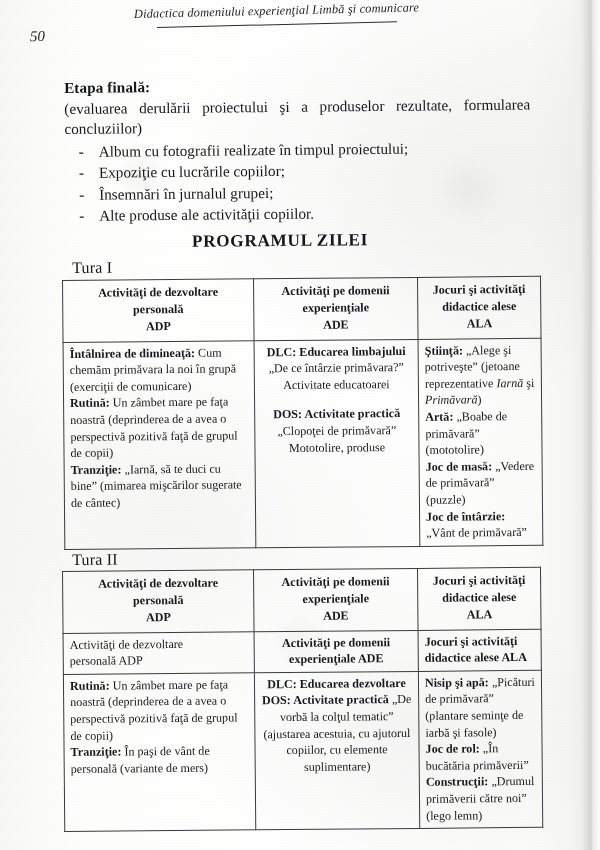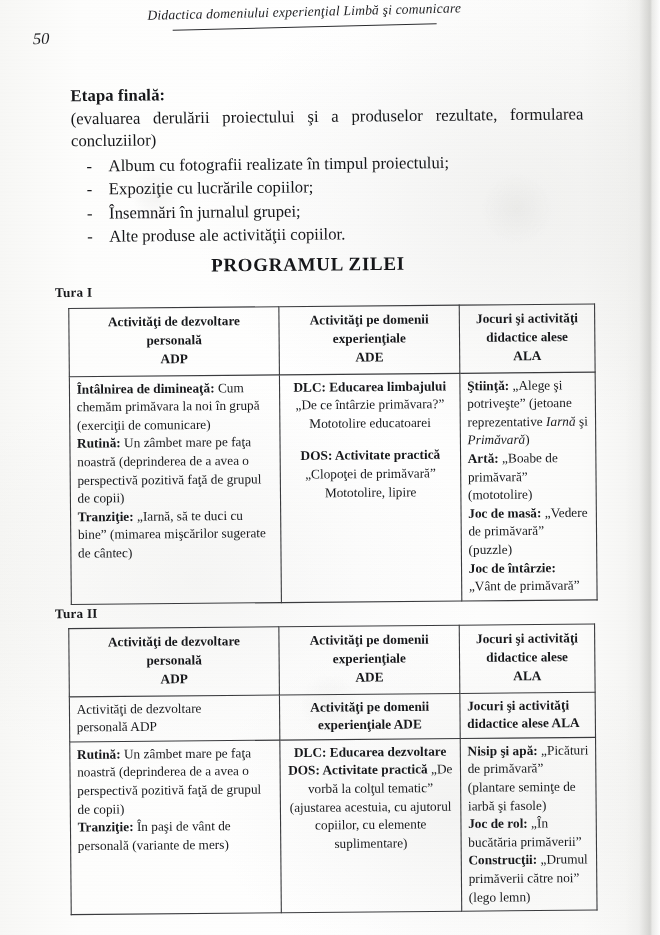--- a/index.html
+++ b/index.html
@@ -138,23 +138,23 @@
     text-align: center;
     font-size: 17.2px;
     font-weight: bold;
     letter-spacing: 0.7px;
     transform: rotate(-0.5deg);
   }
 
   
   .shift-label {
     position: absolute;
-    left: 50px;
-    font-size: 12px;
-    font-weight: bold;
+    left: 72px;
+    font-size: 16px;
+    font-weight: normal;
     letter-spacing: 0.2px;
     transform: rotate(-0.55deg);
     transform-origin: left top;
   }
   #shift-1-label { top: 259px; }
   #shift-2-label { top: 551px; }
 
   
   .tbl-wrap {
     position: absolute;
@@ -263,24 +263,24 @@
       </thead>
       <tbody>
         <tr>
           <td class="left">
             <span class="b">Întâlnirea de dimineaţă:</span><span> Cum chemăm primăvara la noi în grupă (exerciţii de comunicare)</span><br>
             <span class="b">Rutină:</span><span> Un zâmbet mare pe faţa noastră (deprinderea de a avea o perspectivă pozitivă faţă de grupul de copii)</span><br>
             <span class="b">Tranziţie:</span><span> „Iarnă, să te duci cu bine” (mimarea mişcărilor sugerate de cântec)</span>
           </td>
           <td class="center">
             <span class="b">DLC: Educarea limbajului</span><span> „De ce întârzie primăvara?”</span><br>
-            <span>Mototolire educatoarei</span>
+            <span>Activitate educatoarei</span>
             <span class="sp"></span>
             <span class="b">DOS: Activitate practică</span><span> „Clopoţei de primăvară”</span><br>
-            <span>Mototolire, lipire</span>
+            <span>Mototolire, produse</span>
           </td>
           <td class="left">
             <span class="b">Ştiinţă:</span><span> „Alege şi potriveşte” (jetoane reprezentative </span><span class="i">Iarnă</span><span> şi </span><span class="i">Primăvară</span><span>)</span><br>
             <span class="b">Artă:</span><span> „Boabe de primăvară” (mototolire)</span><br>
             <span class="b">Joc de masă:</span><span> „Vedere de primăvară” (puzzle)</span><br>
             <span class="b">Joc de întârzie:</span><span> „Vânt de primăvară”</span>
           </td>
         </tr>
       </tbody>
     </table>

